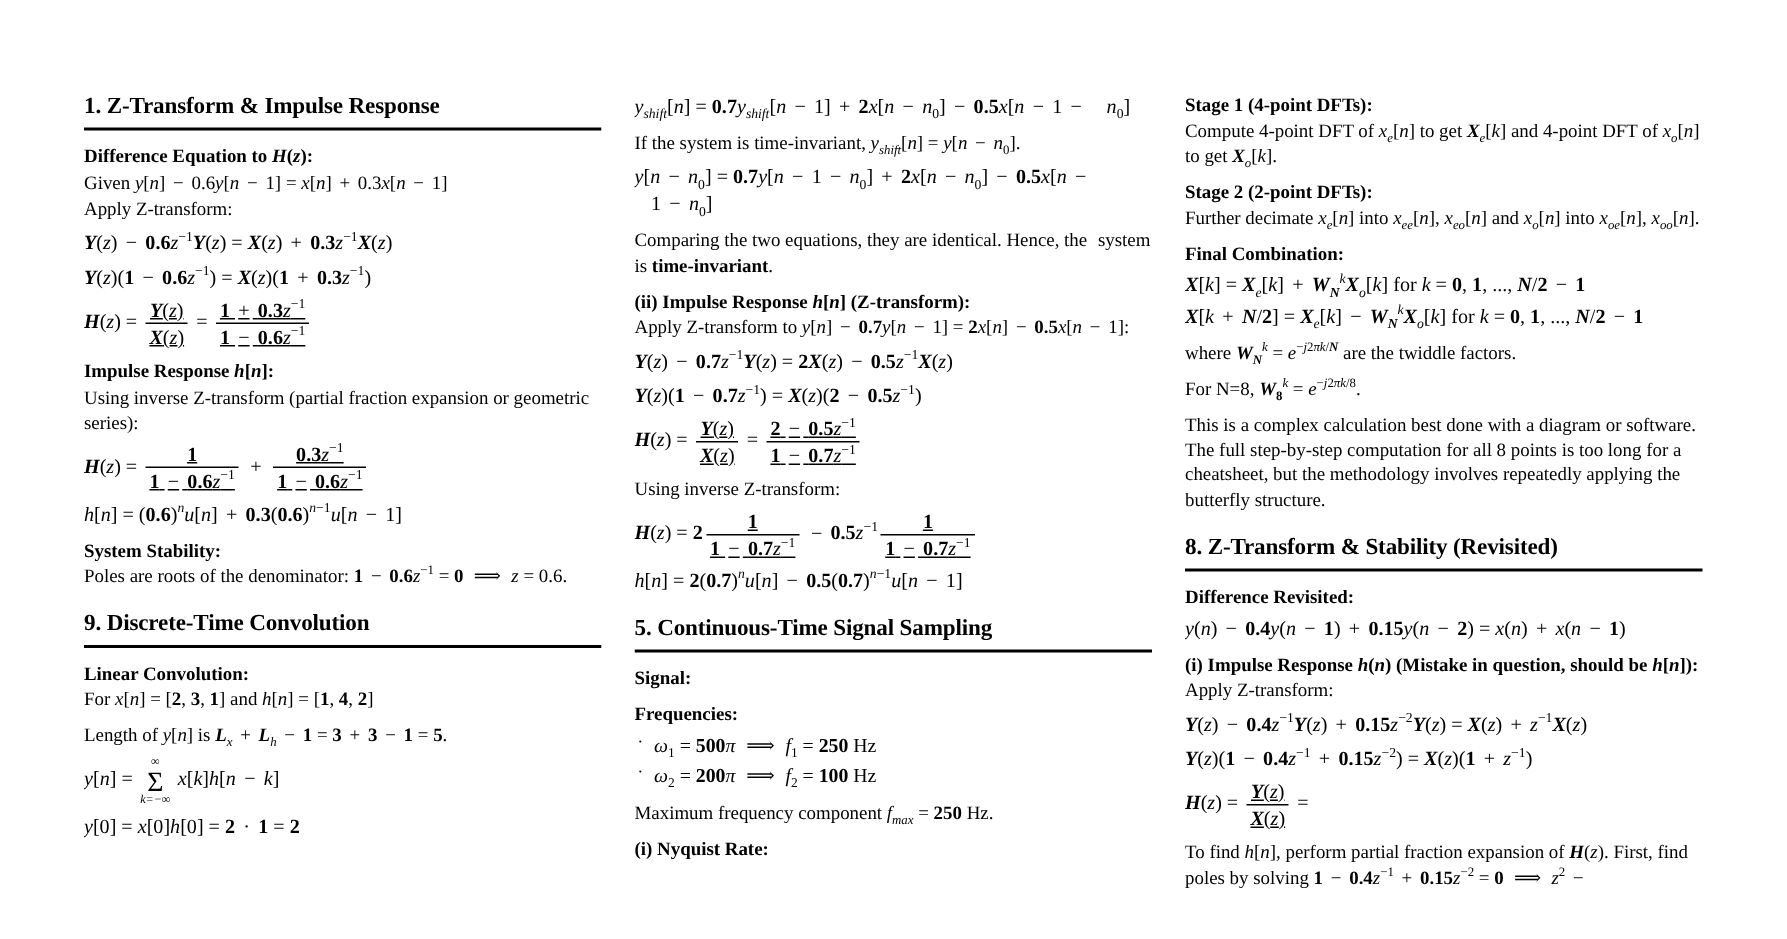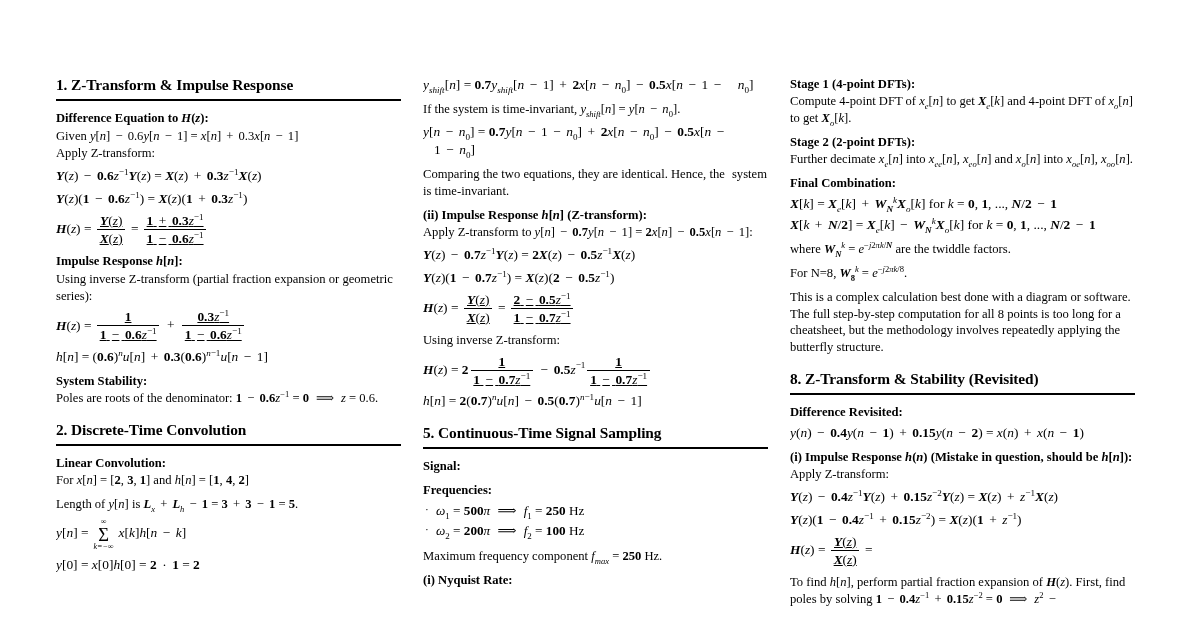--- a/index.html
+++ b/index.html
@@ -17,21 +17,21 @@
   .page {
     position: relative;
     width: 1191px;
     height: 626px;
     background: #ffffff;
     overflow: hidden;
   }
   .columns {
     position: absolute;
     left: 56px;
-    top: 76px;
+    top: 62px;
     width: 1079px;
     height: 546px;
     display: flex;
     gap: 22px;
     overflow: hidden;
   }
   .col {
     width: 345px;
     flex: 0 0 345px;
     overflow: hidden;
@@ -79,21 +79,21 @@
     margin: 5px 0 5px 0;
     white-space: normal;
   }
   .eq.tight { margin: 3px 0; }
   .eq .cont { display: inline-block; text-indent: 0; padding-left: 11px; }
 
   
   i, .v { font-style: italic; font-family: "Liberation Serif", "DejaVu Serif", serif; }
   .mb { font-weight: bold; font-style: italic; }
   .up { font-style: normal; }
-  b.inl { font-weight: normal; }
+  b.inl { font-weight: bold; }
 
   sup { font-size: 0.68em; vertical-align: super; line-height: 0; }
   sub { font-size: 0.68em; vertical-align: sub; line-height: 0; }
 
   .op { margin: 0 0.16em; }
   .arrow { margin: 0 0.3em; }
 
   
   .frac {
     display: inline-block;
@@ -186,21 +186,21 @@
           <i>h</i>[<i>n</i>] = (<b>0.6</b>)<sup><i>n</i></sup><i>u</i>[<i>n</i>] <span class="op">+</span> <b>0.3</b>(<b>0.6</b>)<sup><i>n</i>−1</sup><i>u</i>[<i>n</i> <span class="op">−</span> 1]
         </div>
 
         <div class="sub">System Stability:</div>
 
         <div class="txt">Poles are roots of the denominator: <b>1</b> <span class="op">−</span> <b>0.6</b><i>z</i><sup>−1</sup> = <b>0</b> <span class="arrow">⟹</span> <i>z</i> = 0.6.</div>
 
       </div>
 
       <div class="sec-block spaced">
-        <div class="sec-head">2. Discrete-Time Convolution</div>
+        <div class="sec-head">9. Discrete-Time Convolution</div>
         <hr class="sec-rule">
 
         <div class="sub first">Linear Convolution:</div>
 
         <div class="txt">For <i>x</i>[<i>n</i>] = [<b>2</b>, <b>3</b>, <b>1</b>] and <i>h</i>[<i>n</i>] = [<b>1</b>, <b>4</b>, <b>2</b>]</div>
 
         <div class="txt gap">Length of <i>y</i>[<i>n</i>] is <span class="mb">L</span><sub><i>x</i></sub> <span class="op">+</span> <span class="mb">L</span><sub><i>h</i></sub> <span class="op">−</span> <b>1</b> = <b>3</b> <span class="op">+</span> <b>3</b> <span class="op">−</span> <b>1</b> = <b>5</b>.</div>
 
         <div class="eq">
           <i>y</i>[<i>n</i>] =

